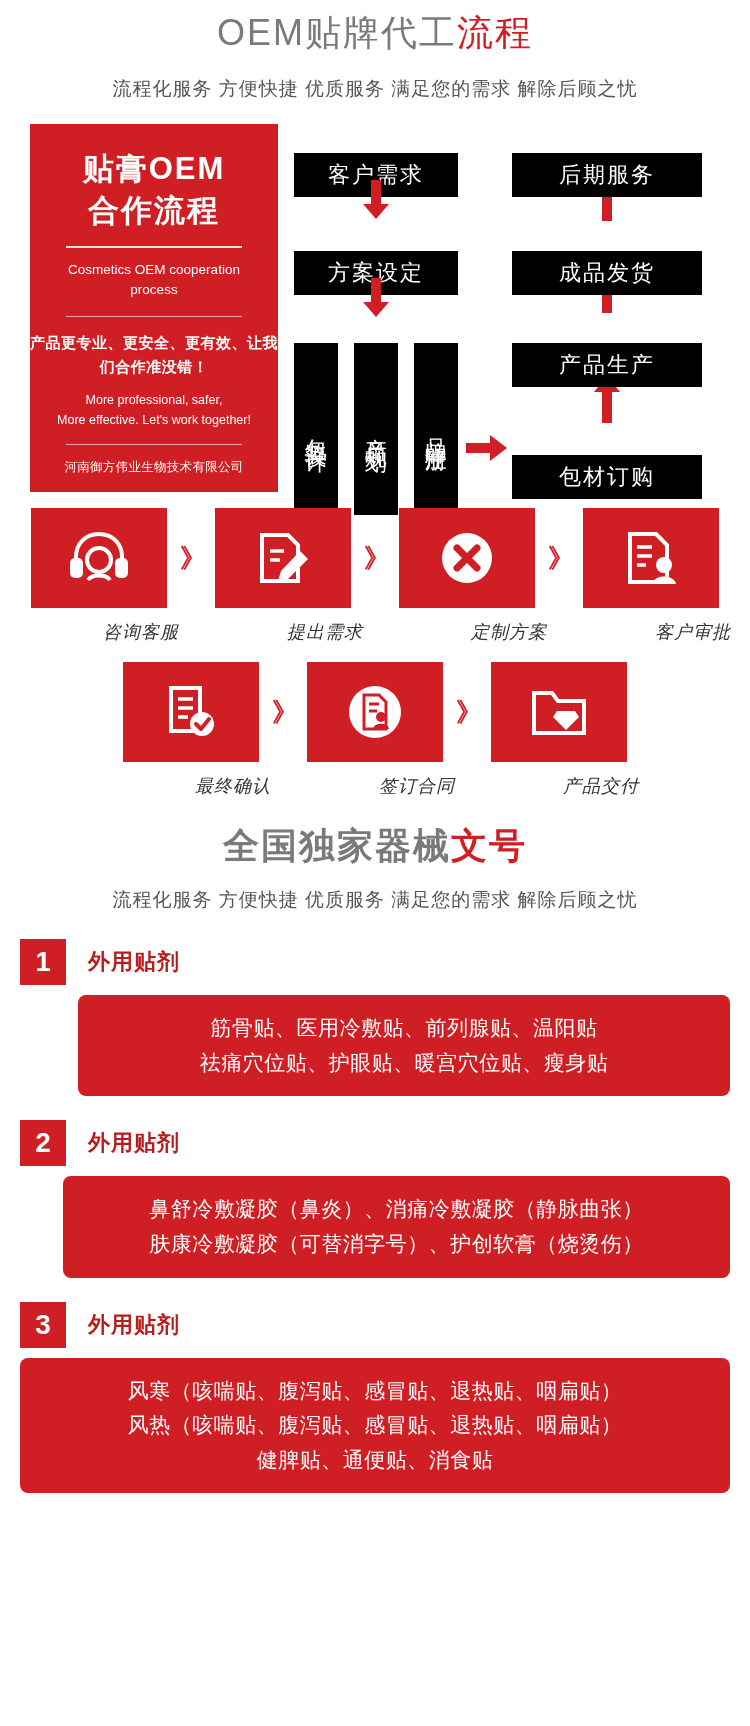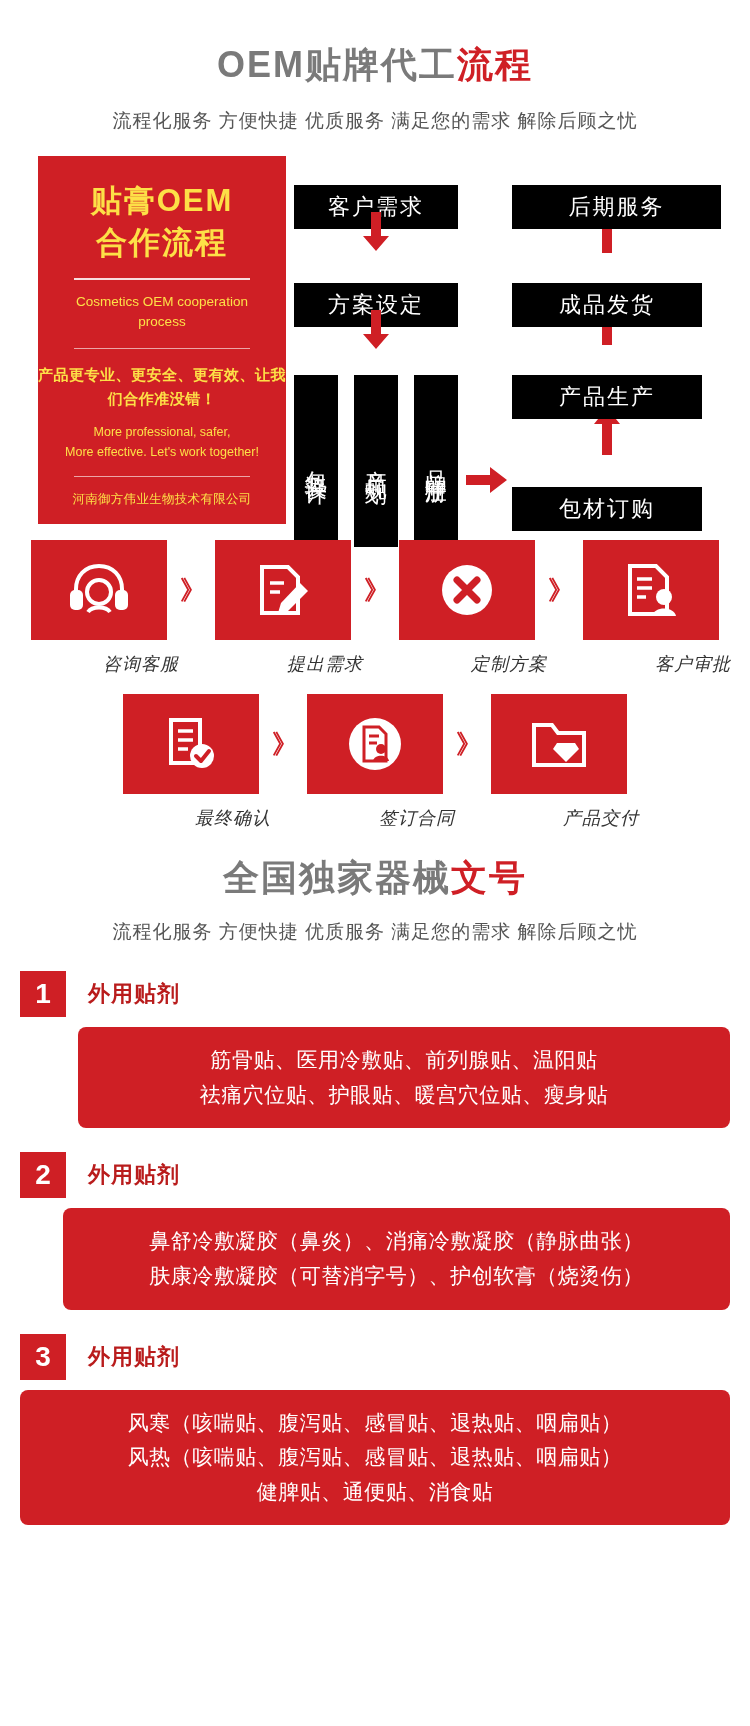--- a/index.html
+++ b/index.html
@@ -17,47 +17,47 @@
   }
   .page {
     width: 750px;
     position: relative;
   }
 
   
   .sec-title {
     text-align: center;
     font-size: 36px;
-    font-weight: bold;
+    font-weight: normal;
     letter-spacing: 2px;
     color: #7a7a7a;
-    padding-top: 41px;
+    padding-top: 9px;
   }
   .sec-title .hl { color: #cf1f25; }
   .sec-sub {
     text-align: center;
     font-size: 19px;
     color: #555;
     margin-top: 18px;
     letter-spacing: 1px;
   }
 
   
   .flow-wrap {
     margin: 22px 22px 0 22px;
     position: relative;
     height: 370px;
   }
   .left-card {
     position: absolute;
-    left: 16px; top: 0;
+    left: 8px; top: 0;
     width: 248px;
     height: 368px;
     background: #cf1f25;
-    color: #fde047;
+    color: #ffffff;
     text-align: center;
     box-sizing: border-box;
     padding-top: 24px;
   }
   .left-card .t1 {
     font-size: 31px;
     font-weight: bold;
     line-height: 1.35;
     letter-spacing: 2px;
   }
@@ -288,21 +288,21 @@
     </div>
 
     <div class="fbox h" style="left:490px; top:104px; width:190px;">成品发货</div>
 
     <div class="arrow" style="left:571px; top:52px;">
       <svg width="28" height="46" viewBox="0 0 28 46">
           <polygon points="14,0 27,16 19,16 19,45 9,45 9,16 1,16" fill="#cf1f25"></polygon>
         </svg>
     </div>
 
-    <div class="fbox h" style="left:490px; top:6px; width:209px;">后期服务</div>
+    <div class="fbox h" style="left:490px; top:6px; width:190px;">后期服务</div>
   </div>
 
   <div class="icons">
 
     <div class="icon-row">
       <div class="icon-cell">
         <div class="icon-box">
           <svg width="62" height="56" viewBox="0 0 62 56">
             <path d="M31 4 C17 4 8 14 8 27 L8 33" stroke="#fff" stroke-width="4" fill="none"></path>
             <path d="M54 33 L54 27 C54 14 45 4 31 4" stroke="#fff" stroke-width="4" fill="none"></path>

